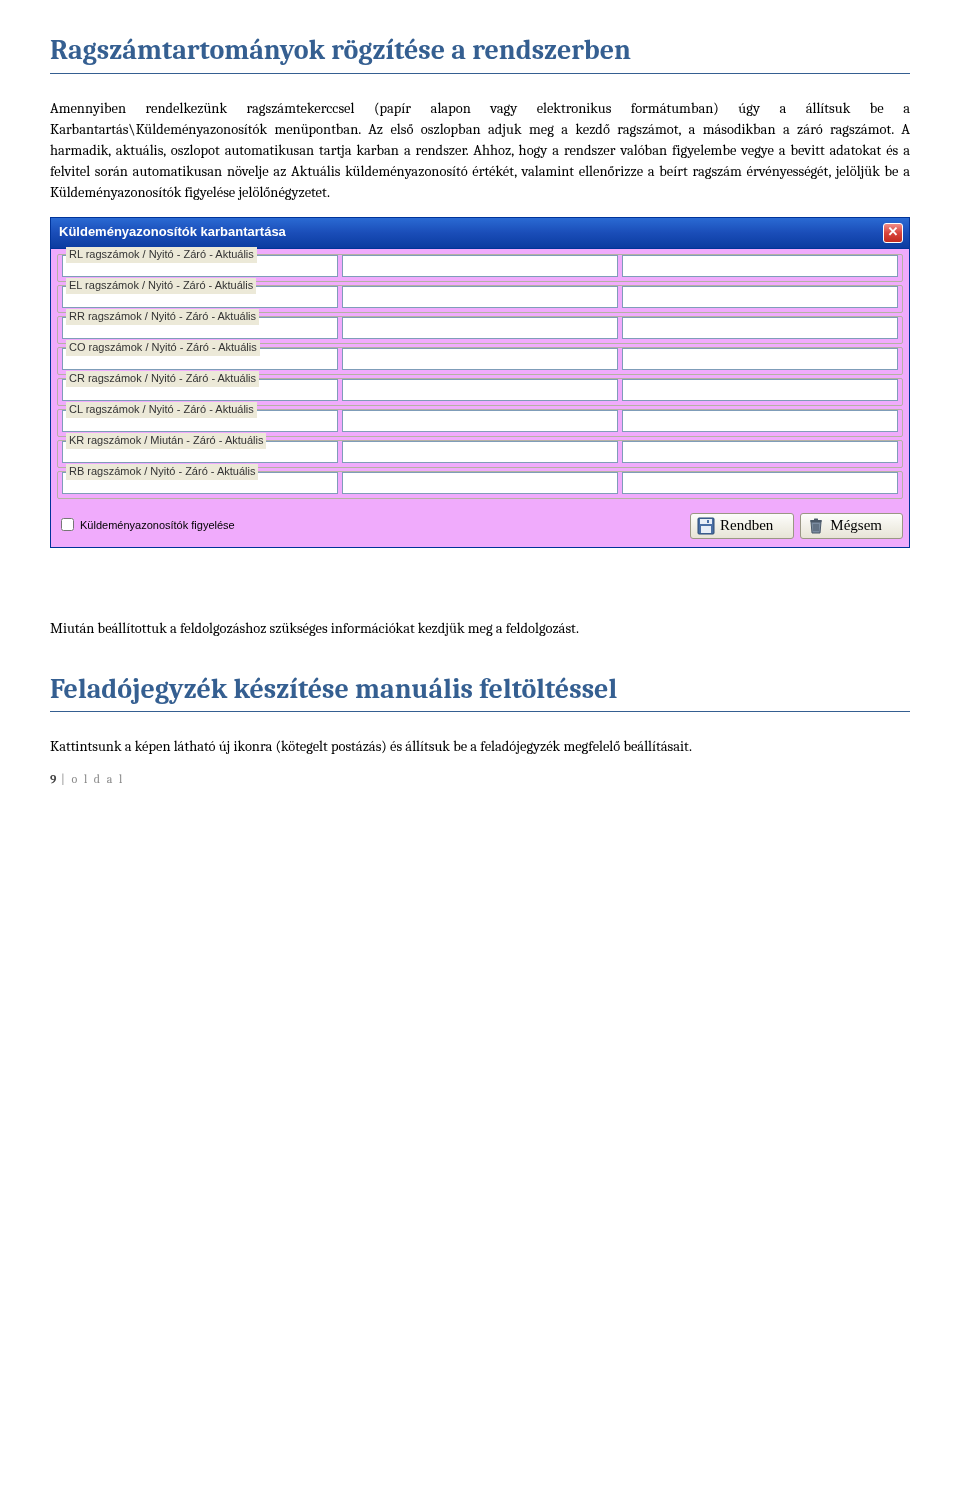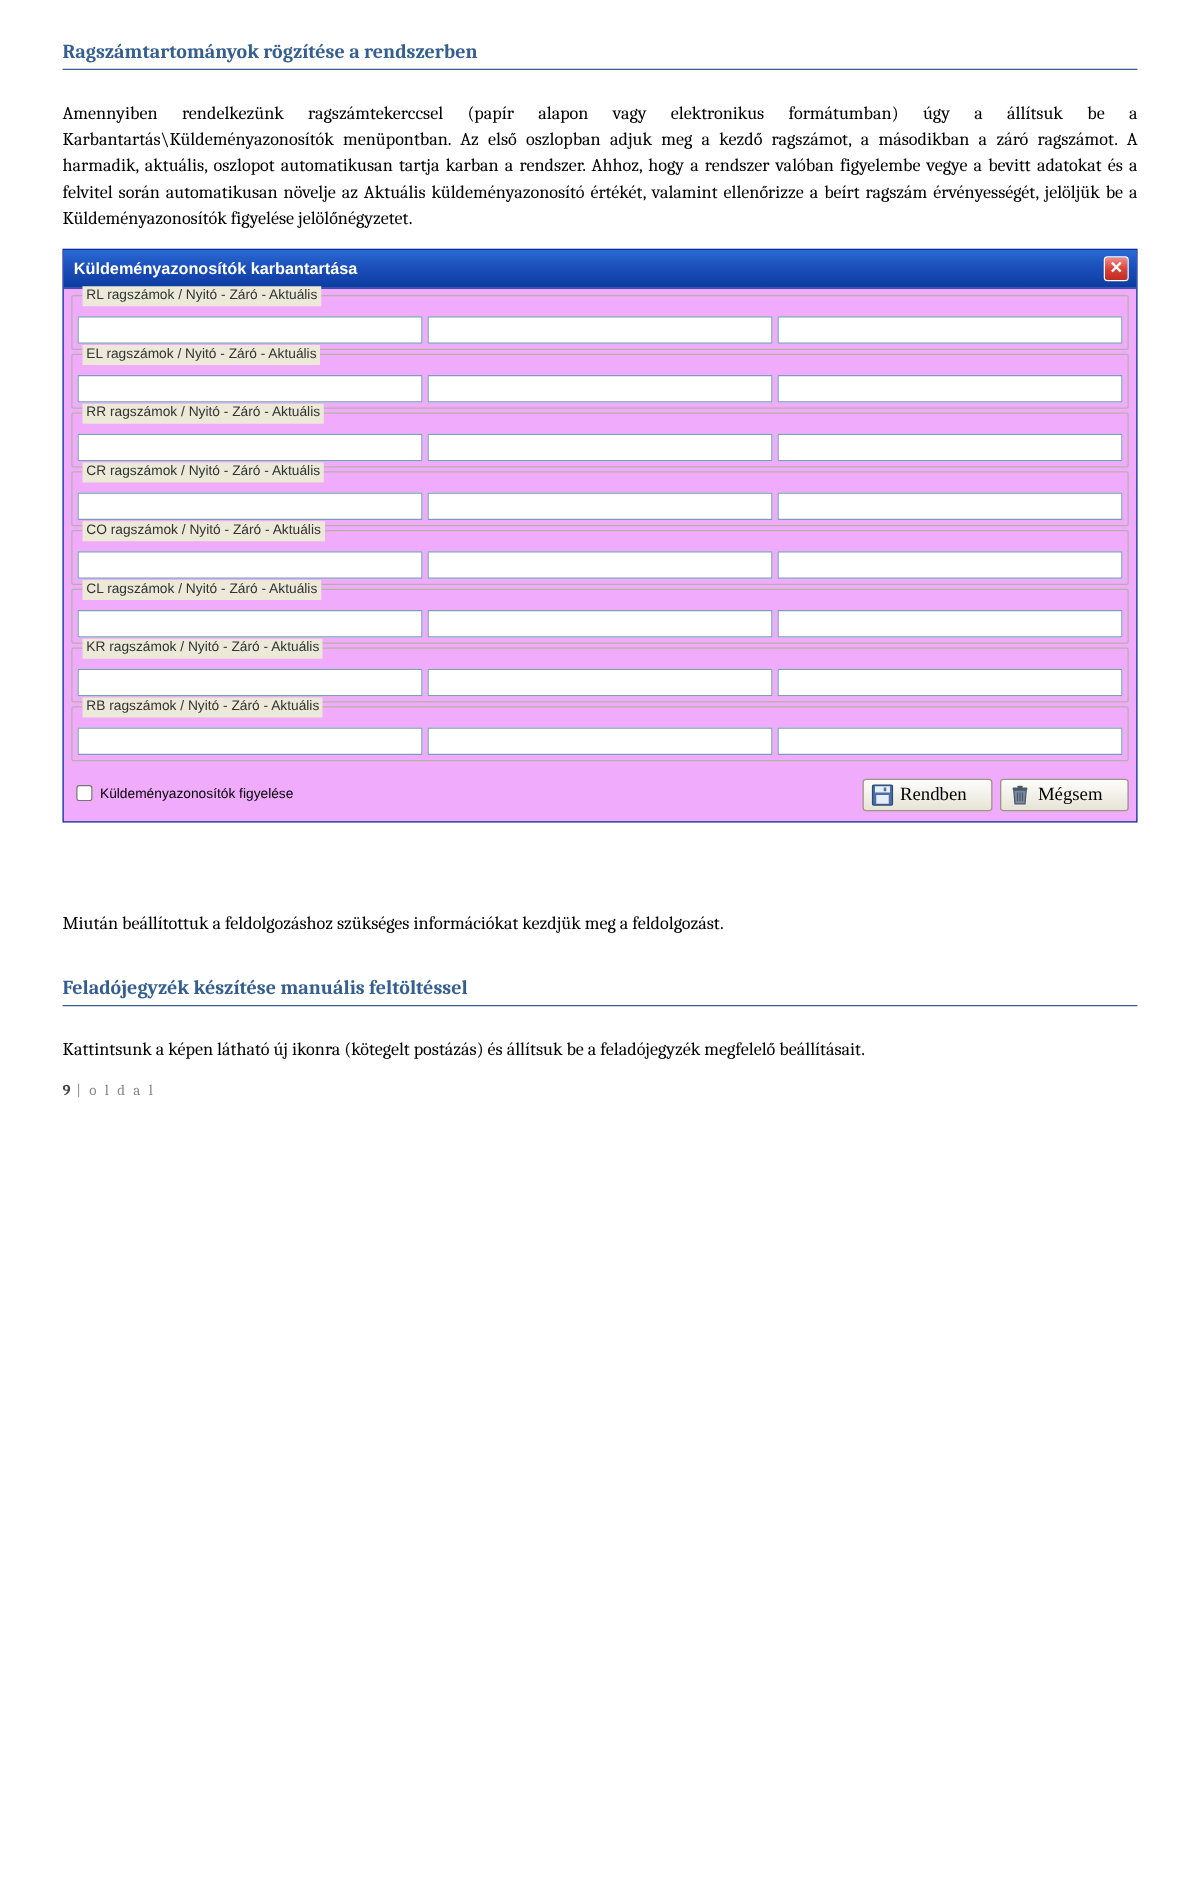--- a/index.html
+++ b/index.html
@@ -8,21 +8,21 @@
     background: #fff;
     width: 960px;
     margin: 0 auto;
     padding: 30px 50px 20px 50px;
     color: #000;
     font-size: 14.5px;
     line-height: 1.45;
   }
   h1.section-title {
     color: #355f91;
-    font-size: 16px;
+    font-size: 28px;
     font-weight: bold;
     border-bottom: 1px solid #355f91;
     padding-bottom: 2px;
     margin-bottom: 24px;
   }
   p.body-text {
     text-align: justify;
     margin-bottom: 14px;
   }
   .dialog {
@@ -60,21 +60,21 @@
     line-height: 16px;
     cursor: pointer;
   }
   .dialog-body {
     padding: 2px 6px 6px 6px;
   }
   .fieldset {
     border: 1px solid #b5b2a3;
     border-radius: 2px;
     margin: 3px 0 2px 0;
-    padding: 16px 4px 4px 4px;
+    padding: 0 4px 4px 4px;
     position: relative;
   }
   .legend {
     position: absolute;
     top: -8px;
     left: 8px;
     background: #ece9d8;
     padding: 0 3px;
     font-size: 11px;
     color: #333;
@@ -175,48 +175,48 @@
     <div class="fieldset">
       <span class="legend">RR ragszámok / Nyitó - Záró - Aktuális</span>
       <div class="triple-inputs">
         <input type="text" style="">
         <input type="text" style="">
         <input type="text" style="">
       </div>
     </div>
 
     <div class="fieldset">
+      <span class="legend">CO ragszámok / Nyitó - Záró - Aktuális</span>
+      <div class="triple-inputs">
+        <input type="text" style="">
+        <input type="text" style="">
+        <input type="text" style="">
+      </div>
+    </div>
+
+    <div class="fieldset">
       <span class="legend">CR ragszámok / Nyitó - Záró - Aktuális</span>
       <div class="triple-inputs">
         <input type="text" style="">
         <input type="text" style="">
         <input type="text" style="">
       </div>
     </div>
 
     <div class="fieldset">
-      <span class="legend">CO ragszámok / Nyitó - Záró - Aktuális</span>
-      <div class="triple-inputs">
-        <input type="text" style="">
-        <input type="text" style="">
-        <input type="text" style="">
-      </div>
-    </div>
-
-    <div class="fieldset">
       <span class="legend">CL ragszámok / Nyitó - Záró - Aktuális</span>
       <div class="triple-inputs">
         <input type="text" style="">
         <input type="text" style="">
         <input type="text" style="">
       </div>
     </div>
 
     <div class="fieldset">
-      <span class="legend">KR ragszámok / Nyitó - Záró - Aktuális</span>
+      <span class="legend">KR ragszámok / Miután - Záró - Aktuális</span>
       <div class="triple-inputs">
         <input type="text" style="">
         <input type="text" style="">
         <input type="text" style="">
       </div>
     </div>
 
     <div class="fieldset">
       <span class="legend">RB ragszámok / Nyitó - Záró - Aktuális</span>
       <div class="triple-inputs">

